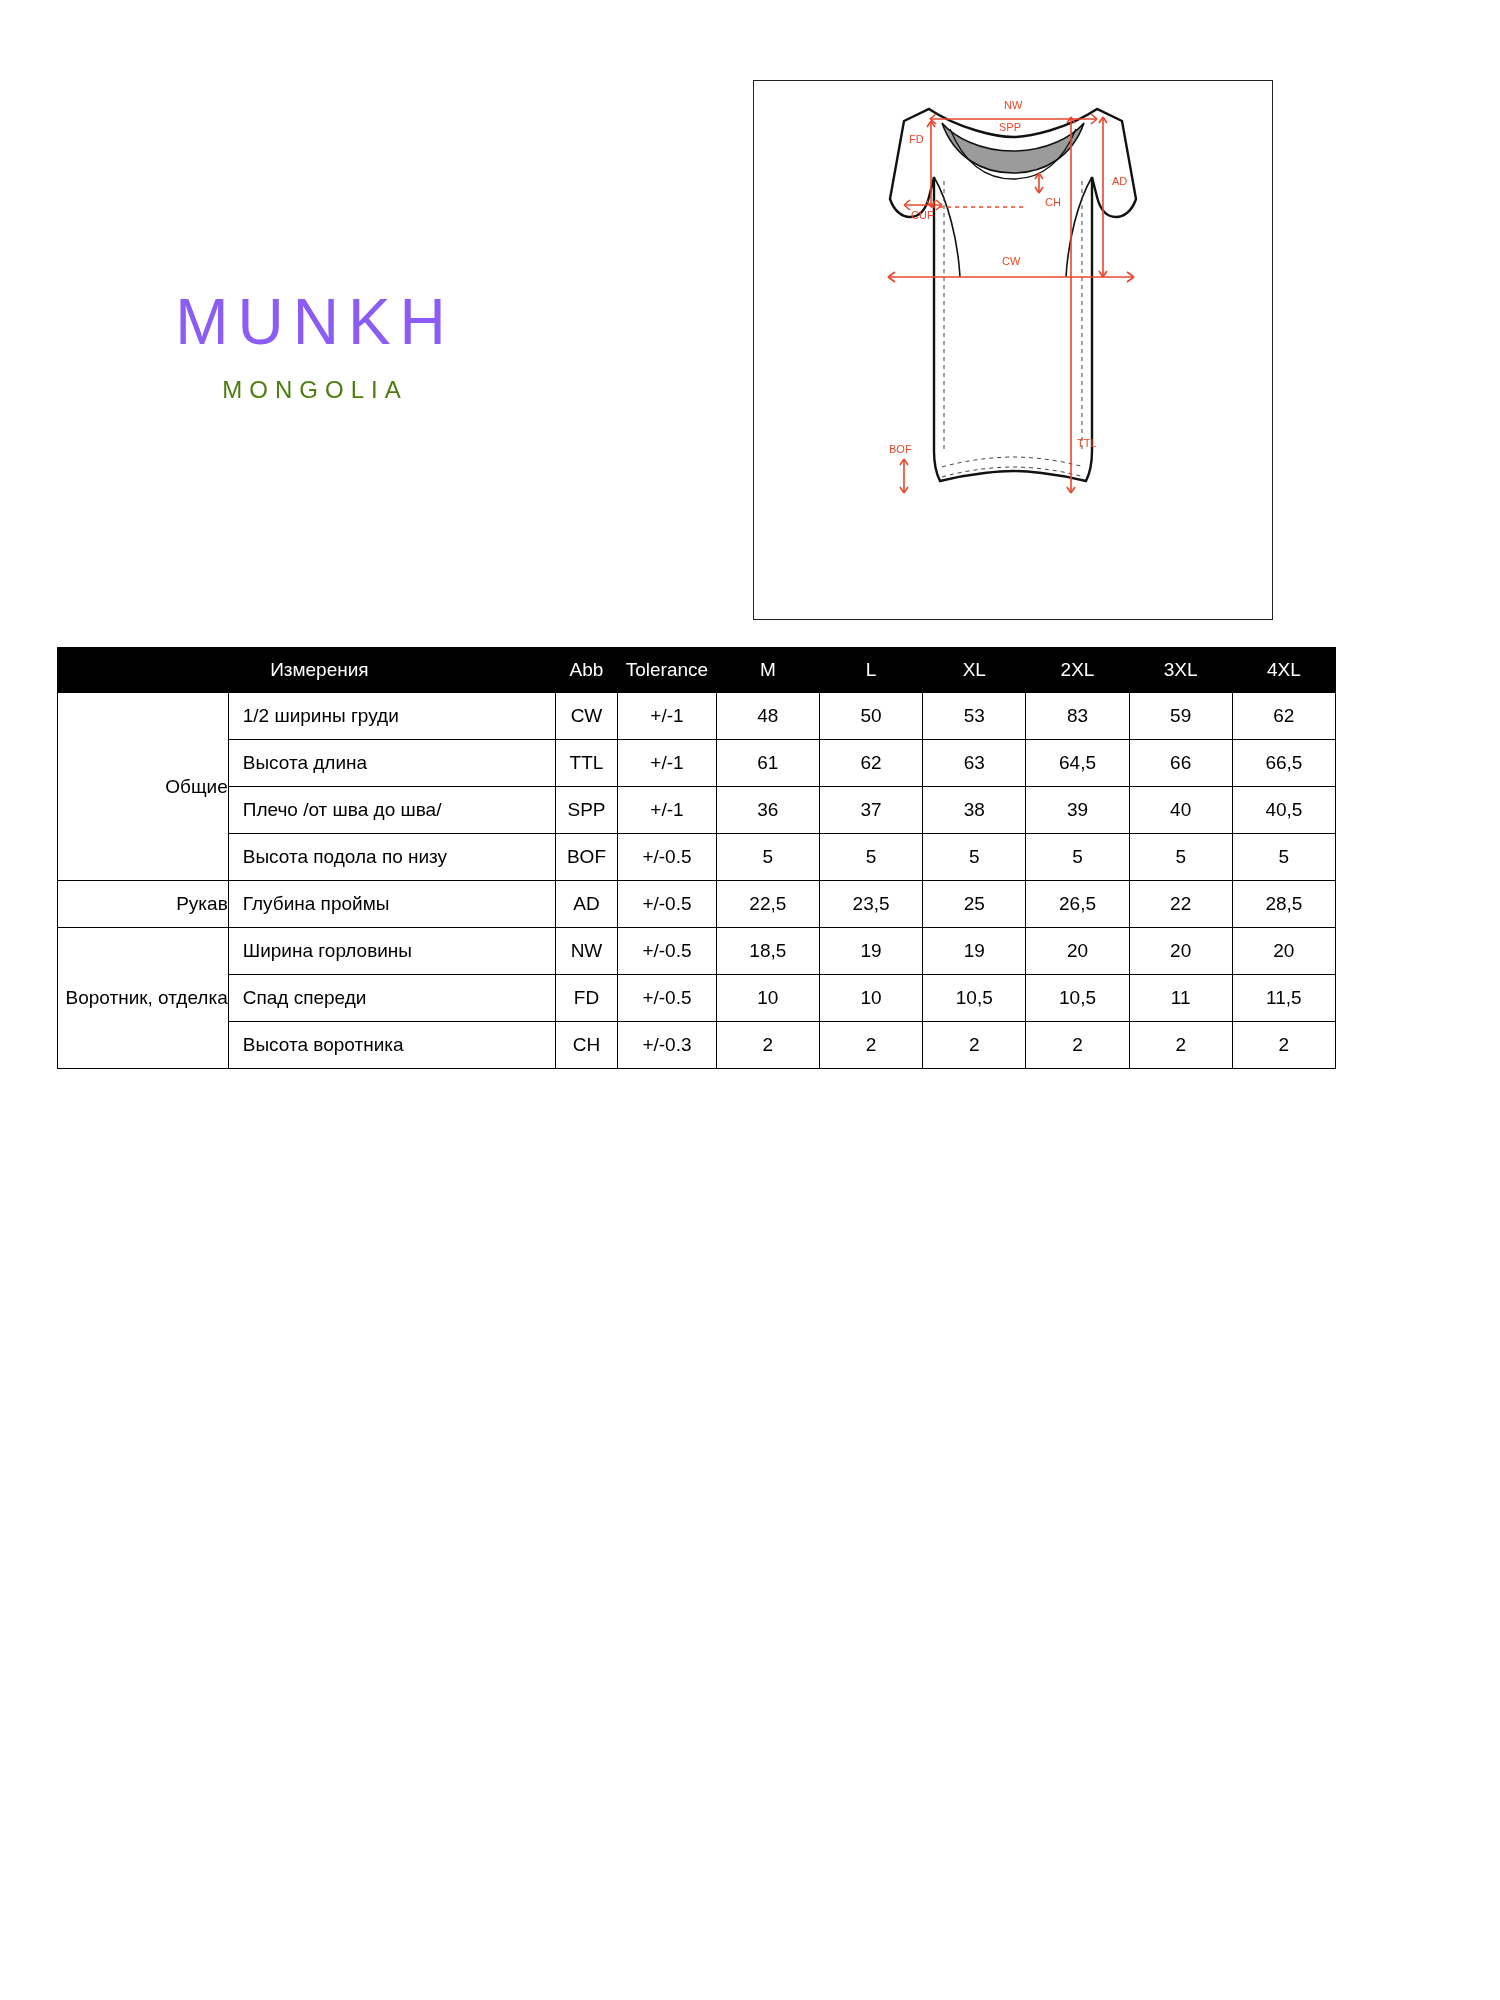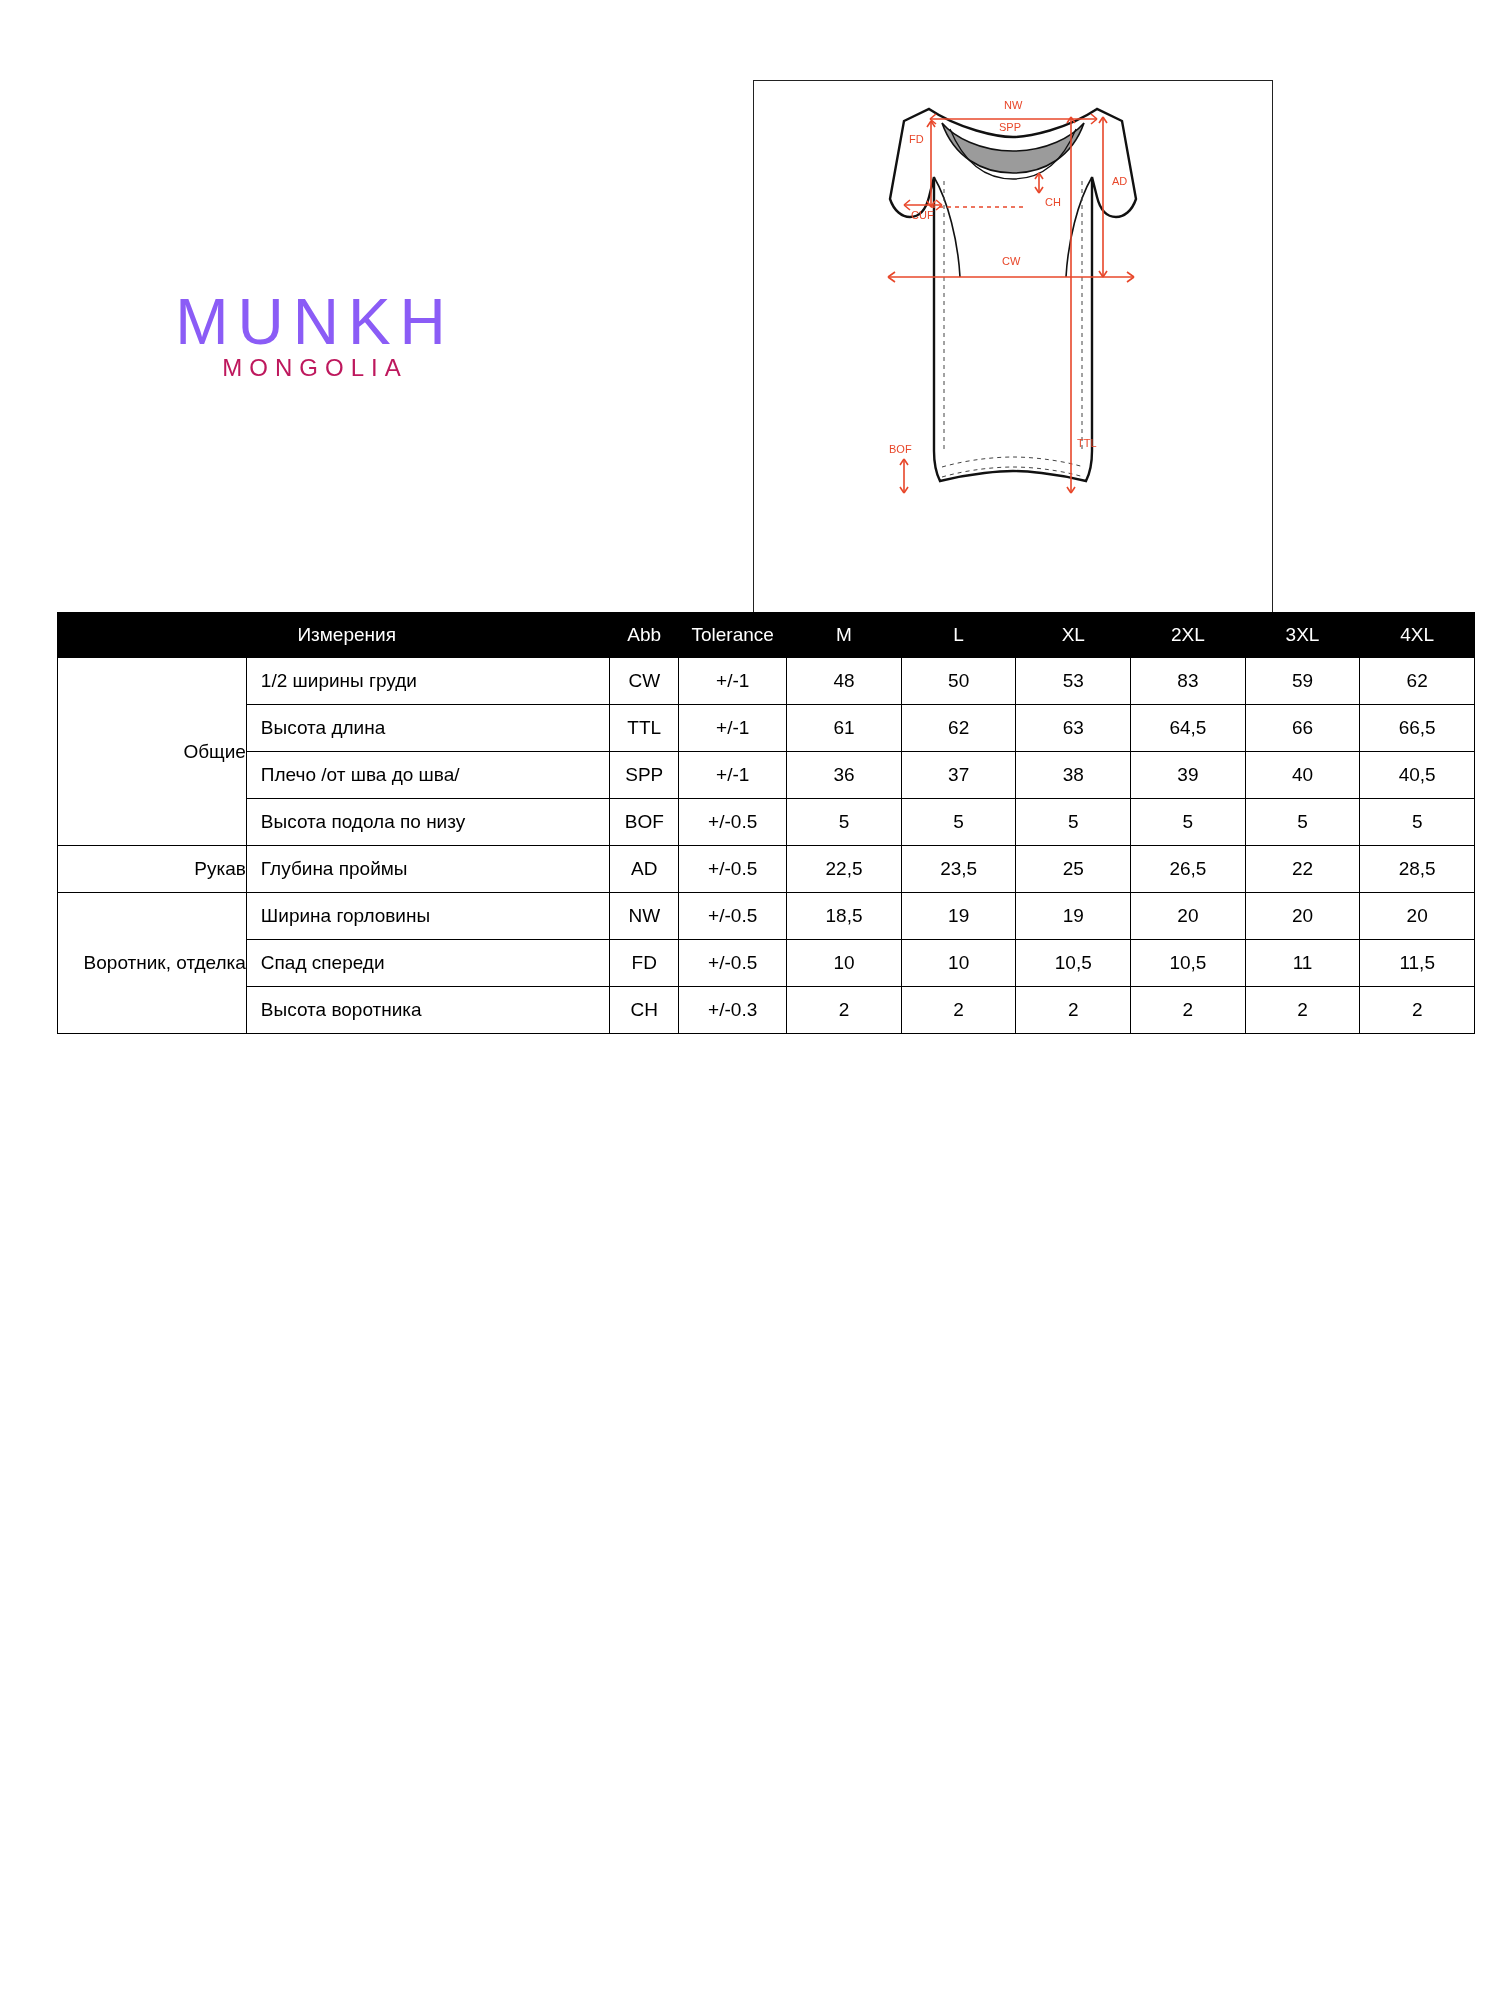--- a/index.html
+++ b/index.html
@@ -34,45 +34,46 @@
   }
   .brand-name {
     font-size: 64px;
     letter-spacing: 9px;
     color: #8b5cf6;
     font-weight: 400;
     line-height: 1;
     font-family: "Liberation Sans", sans-serif;
   }
   .brand-sub {
+    margin-top: 22px;
     font-size: 24px;
     letter-spacing: 7px;
-    color: #be185d;
+    color: #4d7c0f;
     font-weight: 400;
   }
 
   
   .tech-box {
     position: absolute;
     left: 753px;
     top: 20px;
     width: 520px;
     height: 540px;
     border: 1px solid #222;
     background: #fff;
     box-sizing: border-box;
   }
   .tech-box svg { display: block; }
 
   
   .spec-table {
     position: absolute;
     left: 57px;
-    top: 612px;
-    width: 1418px;
+    top: 647px;
+    width: 1279px;
     border-collapse: collapse;
     font-size: 19px;
   }
   .spec-table th, .spec-table td {
     border: 1px solid #000;
     padding: 0;
     height: 46px;
     text-align: center;
     font-weight: 400;
     vertical-align: middle;

